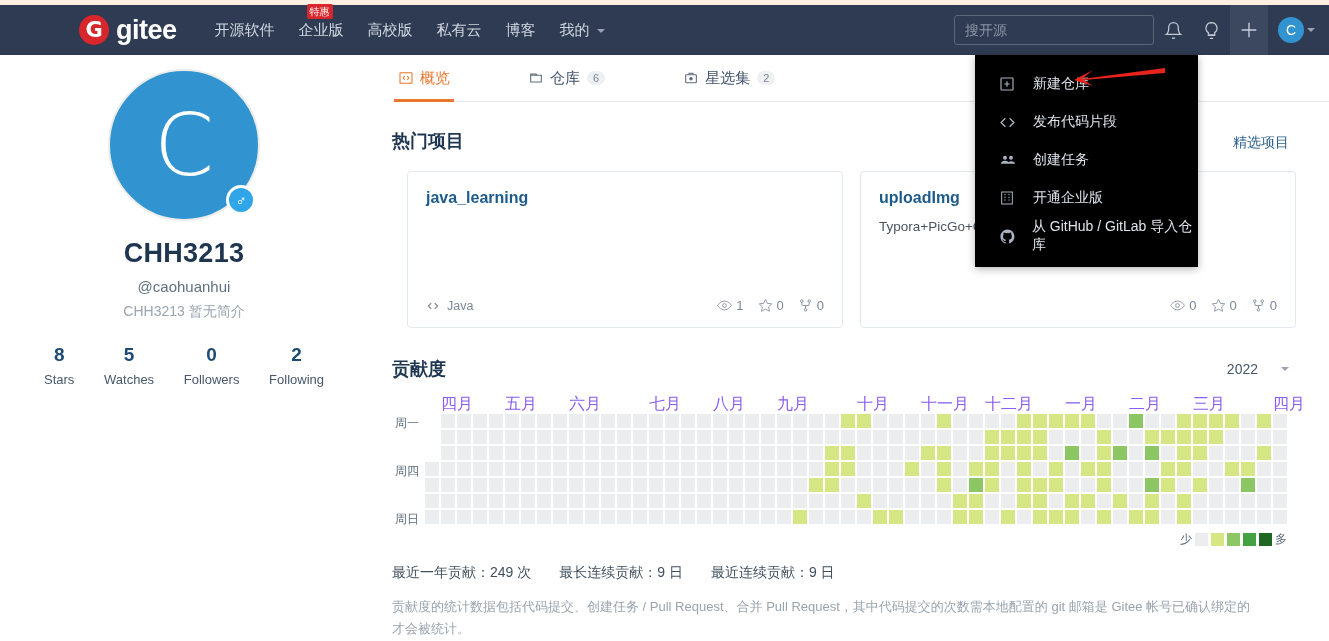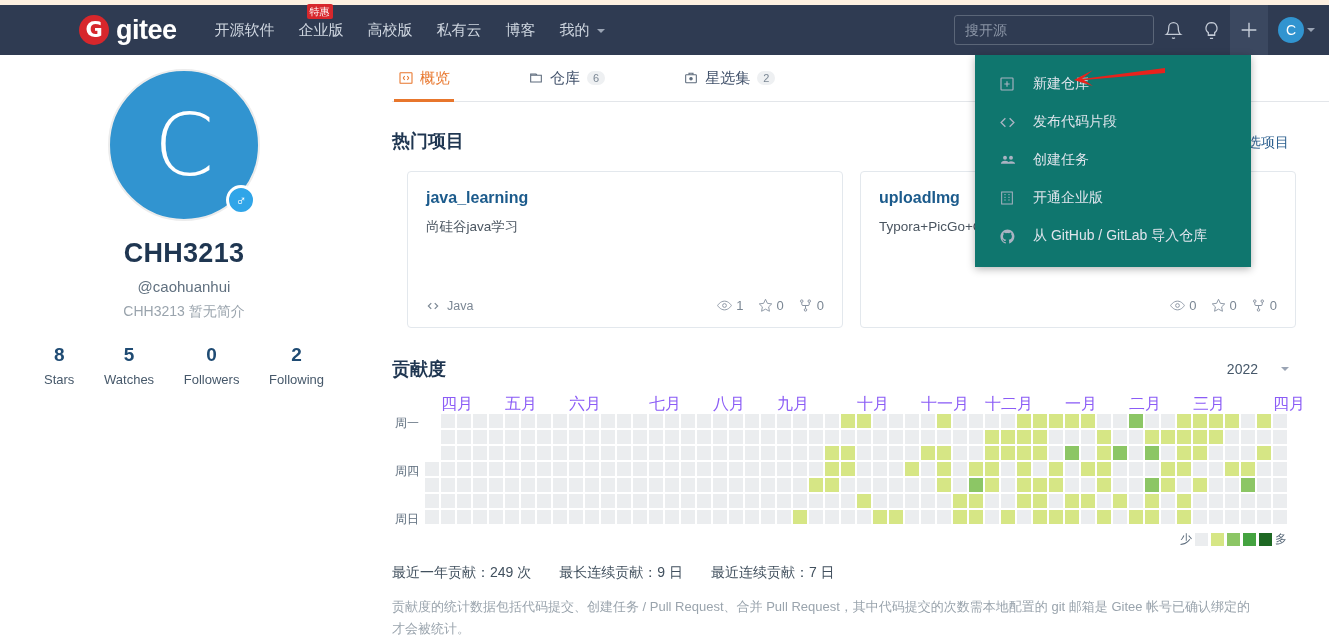--- a/index.html
+++ b/index.html
@@ -74,24 +74,23 @@
   }
   .avatar-sm {
     width: 26px; height: 26px; border-radius: 50%;
     background: #3194d0; color: #fff; font-size: 14px;
     display: flex; align-items: center; justify-content: center;
   }
 
   
   .dropdown {
     position: absolute; top: 55px; left: 975px;
-    width: 276px; background: #0f766e;
+    width: 223px; background: #000000;
     padding: 10px 0 12px 0; z-index: 40;
     box-shadow: 0 2px 8px rgba(0,0,0,.3);
-    text-align: right;
   }
   .dd-item {
     display: flex; align-items: center; height: 38px;
     padding-left: 24px; color: #dfe4ec; font-size: 14px; cursor: pointer;
   }
   .dd-icon {
     width: 24px; display: flex; align-items: center;
     justify-content: flex-start; color: #aab3c2; margin-right: 10px;
   }
 
@@ -390,21 +389,20 @@
     </div>
 
     <div class="section-row">
       <div class="section-title">热门项目</div>
       <div class="section-link">精选项目</div>
     </div>
 
     <div class="cards">
       <div class="card">
         <div class="card-title">java_learning</div>
-        <div class="card-desc">尚硅谷java学习</div>
         <div class="card-foot">
           <div class="lang">
             <svg width="14" height="14" viewBox="0 0 24 24" fill="none" stroke="#7b8794" stroke-width="2">
               <path d="M9 7l-5 5 5 5M15 7l5 5-5 5"></path>
             </svg>
             <span>Java</span>
           </div>
           <div class="card-metrics">
             <span class="metric">
               <svg width="15" height="15" viewBox="0 0 24 24" fill="none" stroke="#8a94a2" stroke-width="1.5">
@@ -993,18 +991,18 @@
         <span class="cell" style="background:#8cc665"></span>
         <span class="cell" style="background:#44a340"></span>
         <span class="cell" style="background:#1e6823"></span>
         <span>多</span>
       </div>
     </div>
 
     <div class="contrib-stats">
       <span>最近一年贡献：249 次</span>
       <span>最长连续贡献：9 日</span>
-      <span>最近连续贡献：7 日</span>
+      <span>最近连续贡献：9 日</span>
     </div>
 
     <div class="contrib-note">贡献度的统计数据包括代码提交、创建任务 / Pull Request、合并 Pull Request，其中代码提交的次数需本地配置的 git 邮箱是 Gitee 帐号已确认绑定的才会被统计。</div>
   </div>
 </div>
 
 </body></html>

